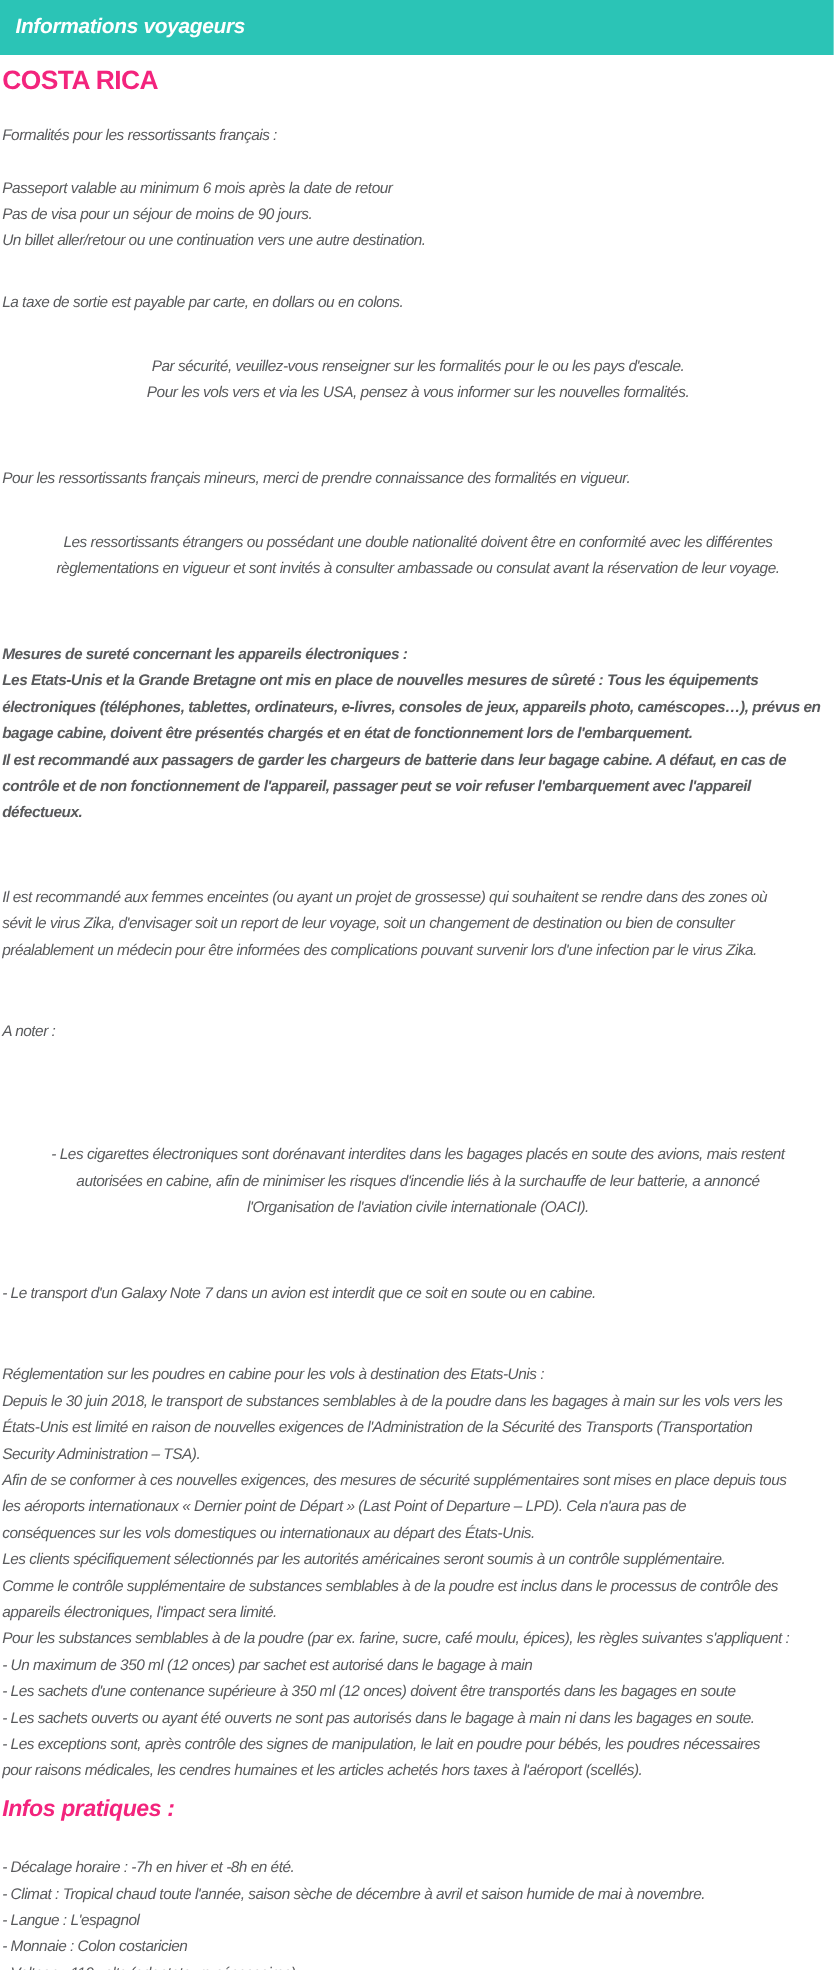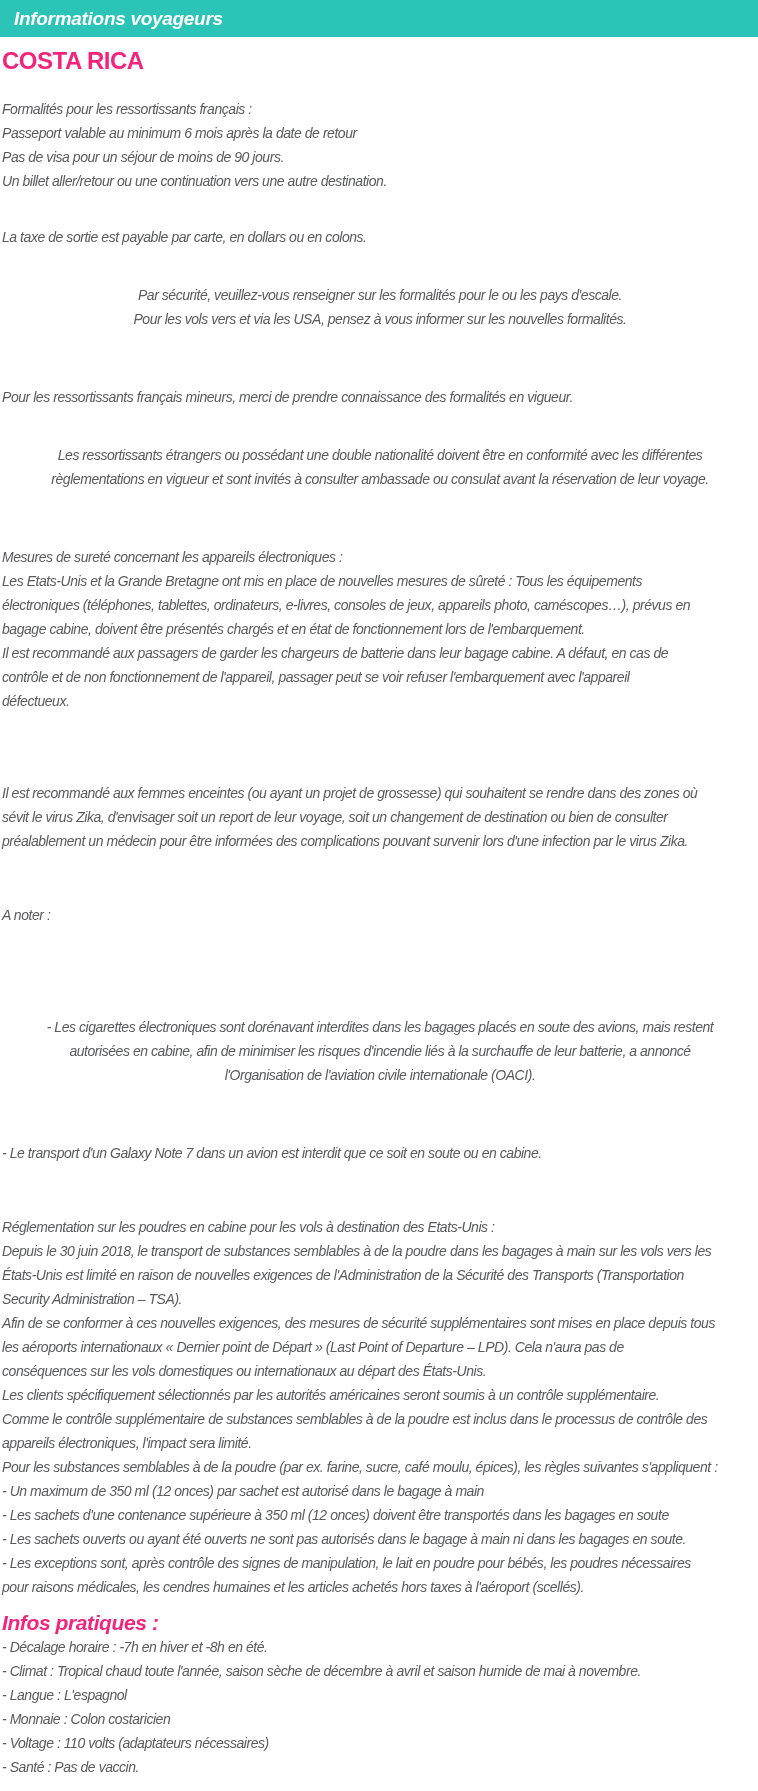--- a/index.html
+++ b/index.html
@@ -4,52 +4,52 @@
 <style>
   :root { --teal:#2bc4b6; --pink:#f3247d; --body:#595a5c; }
   * { box-sizing:border-box; }
   html,body { margin:0; padding:0; }
   body {
     width:758px; min-height:1791px; background:#ffffff;
     font-family:"Liberation Sans", sans-serif;
     overflow-x:hidden;
   }
   .topbar {
-    background:var(--teal); height:37px;
+    background:var(--teal); height:50px;
     display:flex; align-items:center;
     padding-left:14px;
   }
   .topbar-title {
     color:#ffffff; font-style:italic; font-weight:bold;
     font-size:19px; letter-spacing:-0.3px;
   }
   .country-title {
     color:var(--pink); font-weight:bold;
     font-size:24px; letter-spacing:-0.5px;
     margin:10px 0 22px 2px;
   }
   .para {
     color:var(--body); font-style:italic;
     font-size:14px; line-height:24px; letter-spacing:-0.45px;
     white-space:pre-line;
     margin:0 0 34px 2px;
     max-width:756px;
   }
-  .mb14 { margin-bottom:0; }
+  .mb14 { margin-bottom:24px; }
   .mb32 { margin-bottom:32px; }
   .mb34 { margin-bottom:34px; }
   .mb50 { margin-bottom:50px; }
-  .mb52 { margin-bottom:68px; }
+  .mb52 { margin-bottom:53px;font-weight:bold; }
   .mb54 { margin-bottom:54px;text-align:center; }
   .mb56 { margin-bottom:88px; }
   .mb12 { margin-bottom:12px; }
   .section-title {
     color:var(--pink); font-style:italic; font-weight:bold;
     font-size:21px; letter-spacing:-0.4px;
-    margin:0 0 0 2px;
+    margin:0 0 28px 2px;
   }
 </style>
 </head>
 <body>
 
 <header class="topbar">
   <span class="topbar-title">Informations voyageurs</span>
 </header>
 
 <main>

